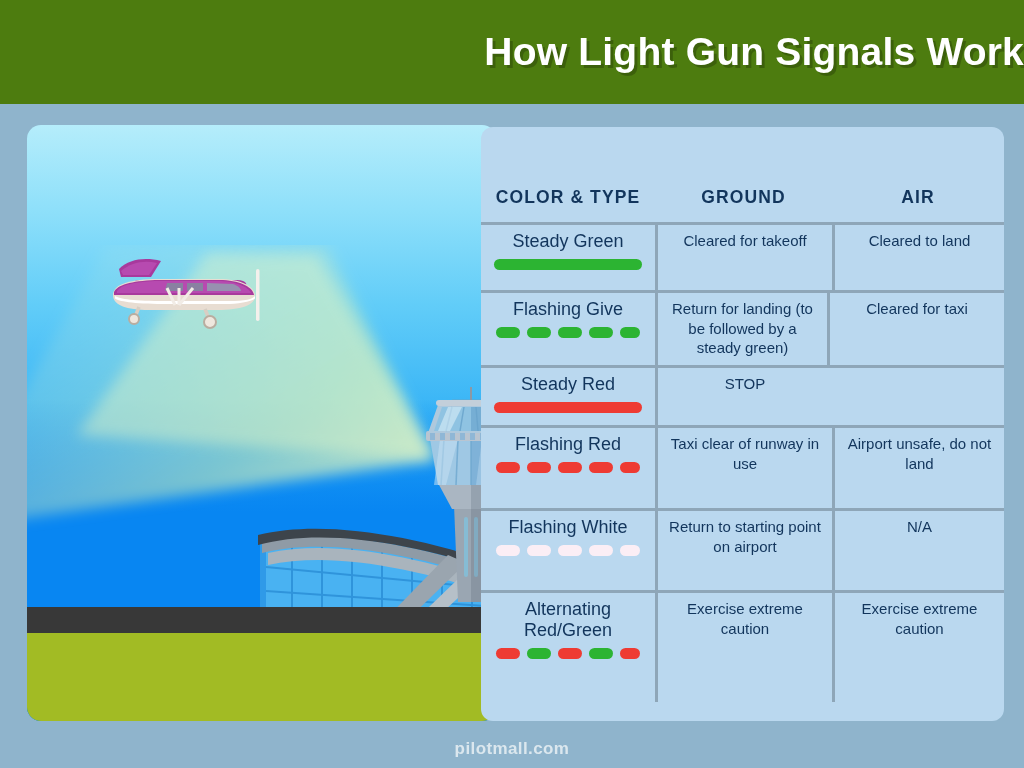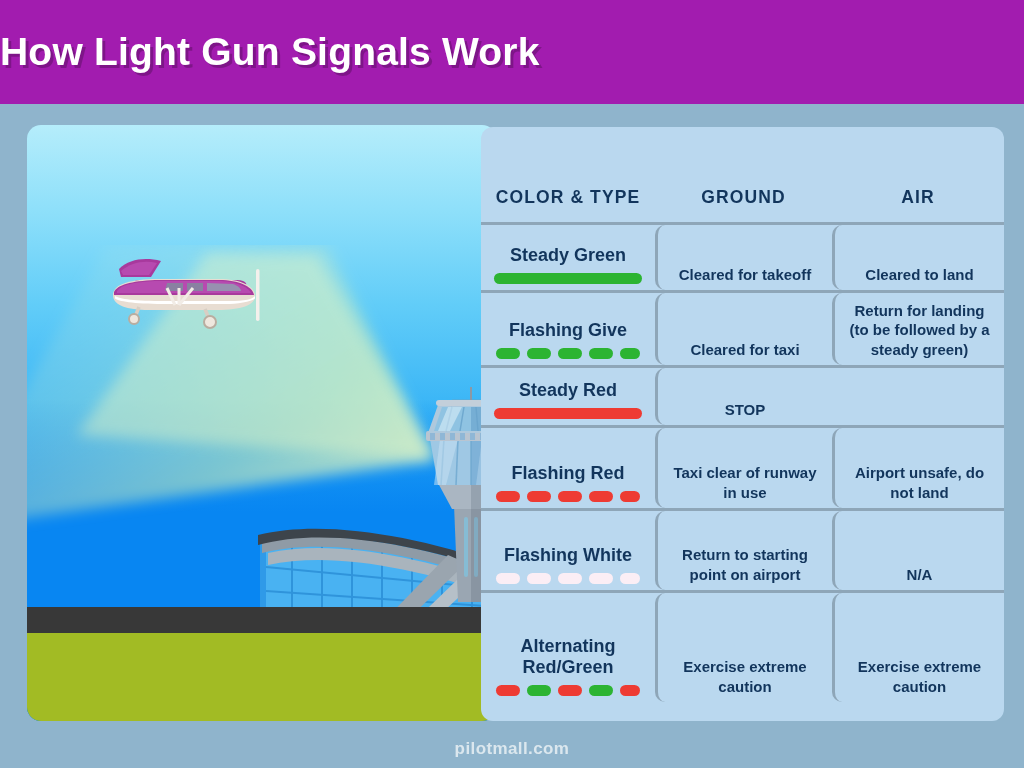--- a/index.html
+++ b/index.html
@@ -15,24 +15,24 @@
     font-family: "Liberation Sans", sans-serif;
     position: relative;
   }
 
   
   #title-banner {
     position: absolute;
     left: 0; top: 0;
     width: 1024px;
     height: 104px;
-    background: #a21caf;
+    background: #4d7c0f;
     display: flex;
     align-items: center;
-    justify-content: flex-start;
+    justify-content: flex-end;
   }
   #title-text {
     color: #ffffff;
     font-size: 39px;
     font-weight: bold;
     letter-spacing: 0.2px;
     text-shadow: 3px 3px 0 rgba(0,0,0,0.22);
     white-space: nowrap;
   }
 
@@ -127,37 +127,37 @@
   .t-row {
     display: flex;
     border-top: 3px solid #8ea6b8;
     box-sizing: border-box;
   }
   .t-row .cell {
     box-sizing: border-box;
     display: flex;
     flex-direction: column;
     align-items: center;
-    justify-content: flex-end;
+    justify-content: flex-start;
     text-align: center;
     color: #12355c;
-    font-weight: bold;
+    font-weight: normal;
     padding: 6px 8px;
   }
   
   .c1 { width: 174px; flex: 0 0 174px; }
   .c2 { width: 177px; flex: 0 0 177px; border-left: 3px solid #8ea6b8; }
   .c3 { width: 172px; flex: 0 0 172px; border-left: 3px solid #8ea6b8; }
 
   .sig-name {
     font-size: 18px;
     line-height: 1.18;
     margin-bottom: 7px;
   }
-  .desc { font-size: 15px; line-height: 1.3; border-radius: 10px; }
+  .desc { font-size: 15px; line-height: 1.3; }
 
   
   .bar-wrap { display: flex; gap: 7px; justify-content: center; align-items: center; }
   .bar-solid { width: 148px; height: 11px; border-radius: 6px; }
   .dash { width: 24px; height: 11px; border-radius: 6px; }
   .dash.short { width: 20px; }
 
   
   .r1 { height: 68px; }
   .r2 { height: 75px; }
@@ -344,22 +344,22 @@
     <div class="cell c1">
       <div class="sig-name">Flashing Give</div>
       <div class="bar-wrap">
         <span class="dash" style="background:#2cb432"></span>
         <span class="dash" style="background:#2cb432"></span>
         <span class="dash" style="background:#2cb432"></span>
         <span class="dash" style="background:#2cb432"></span>
         <span class="dash short" style="background:#2cb432"></span>
       </div>
     </div>
+    <div class="cell c3 desc">Return for landing (to be followed by a steady green)</div>
     <div class="cell c2 desc">Cleared for taxi</div>
-    <div class="cell c3 desc">Return for landing (to be followed by a steady green)</div>
   </div>
 
   <div class="t-row r3">
     <div class="cell c1">
       <div class="sig-name">Steady Red</div>
       <div class="bar-wrap">
         <span class="bar-solid" style="background:#ee3b33"></span>
       </div>
     </div>
     <div class="cell c2 desc">STOP</div>

